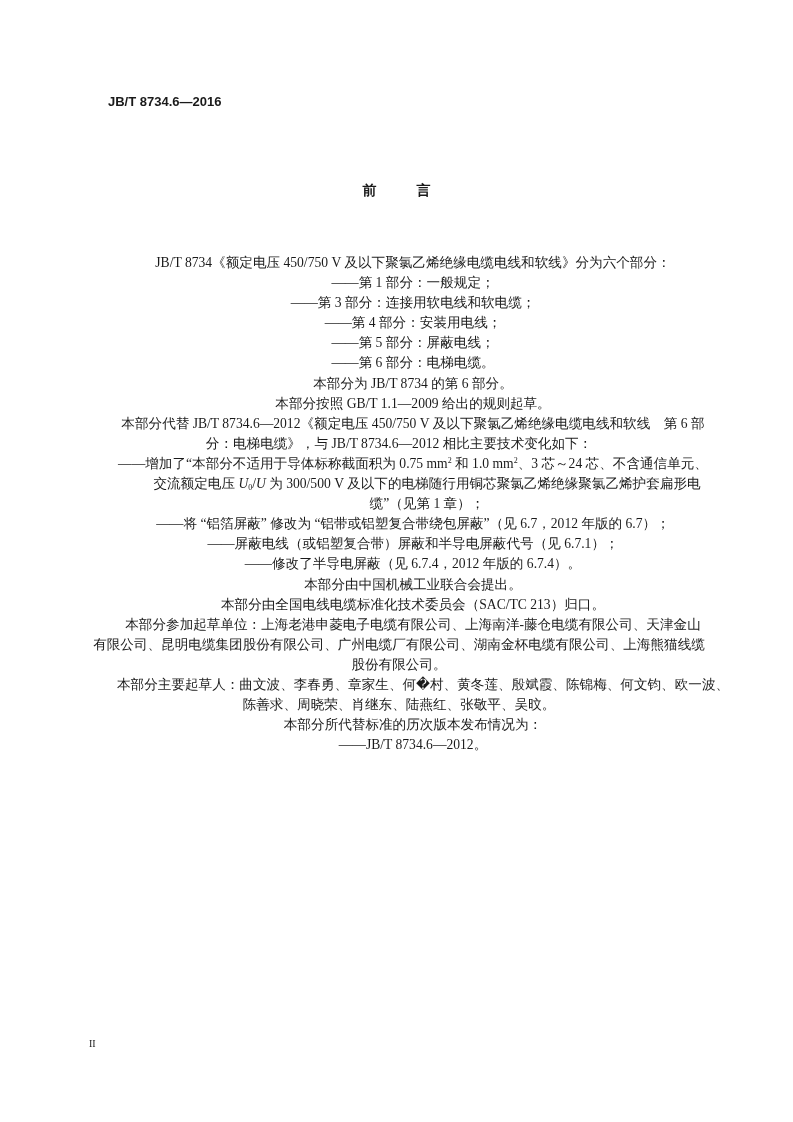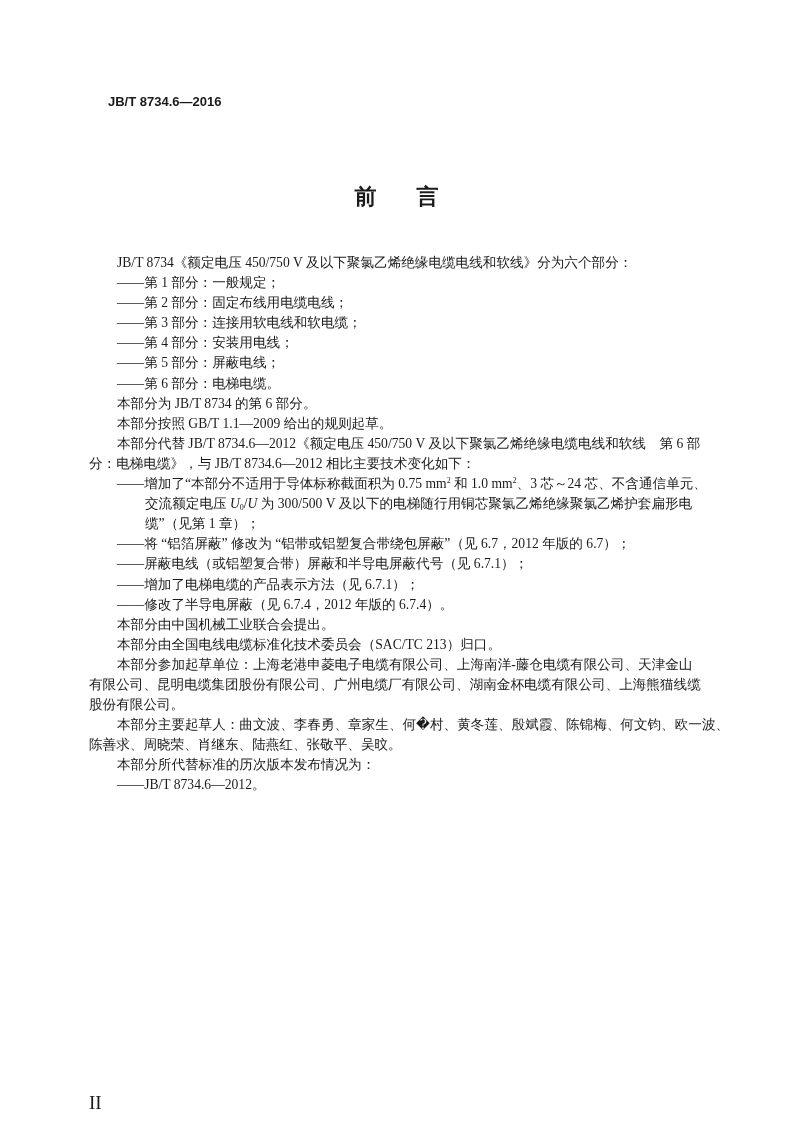--- a/index.html
+++ b/index.html
@@ -3,67 +3,65 @@
 <meta charset="utf-8">
 <style>
   html, body { margin: 0; padding: 0; background: #ffffff; }
   body { width: 793px; height: 1122px; position: relative; overflow: hidden; color: #1a1a1a; }
   .std-code {
     position: absolute; left: 89px; top: 94px;
     font-family: "Liberation Sans", sans-serif; font-weight: bold; font-size: 13px; letter-spacing: 0; margin-left: 19px;
   }
   .title {
     position: absolute; left: 0; width: 793px; top: 182px; text-align: center;
-    font-family: "DejaVu Sans", sans-serif; font-weight: bold; font-size: 22px;
+    font-family: "DejaVu Sans", sans-serif; font-weight: bold; font-size: 14px;
     word-spacing: 0;
   }
   .title span.gap { display: inline-block; width: 40px; }
   .body {
     position: absolute; left: 89px; top: 253px; width: 620px;
     font-family: "Liberation Serif", "DejaVu Serif", serif; font-size: 13.6px; line-height: 20.1px;
   }
-  .line { white-space: nowrap; height: 20.1px; }
+  .line { white-space: nowrap; height: 20.1px; text-align: center; }
   .ind1 { padding-left: 28px; }
   .ind2 { padding-left: 56px; }
   .page-num {
-    position: absolute; left: 89px; top: 1092px;
-    font-family: "Liberation Serif", serif; font-size: 19px;
+    position: absolute; left: 89px; top: 1038px;
+    font-family: "Liberation Serif", serif; font-size: 10px;
   }
   sup { font-size: 8px; vertical-align: 5px; line-height: 0; }
   i { font-style: italic; }
   sub { font-size: 8px; vertical-align: -2px; line-height: 0; }
 </style>
 </head>
 <body>
 
 <div class="std-code">JB/T 8734.6—2016</div>
 
 <div class="title">
   <span>前</span><span class="gap"></span><span>言</span>
 </div>
 
 <div class="body">
   <div class="line ind1">JB/T 8734《额定电压 450/750 V 及以下聚氯乙烯绝缘电缆电线和软线》分为六个部分：</div>
   <div class="line ind1">——第 1 部分：一般规定；</div>
-  <div class="line ind1">——第 2 部分：固定布线用电缆电线；</div>
   <div class="line ind1">——第 3 部分：连接用软电线和软电缆；</div>
   <div class="line ind1">——第 4 部分：安装用电线；</div>
   <div class="line ind1">——第 5 部分：屏蔽电线；</div>
   <div class="line ind1">——第 6 部分：电梯电缆。</div>
   <div class="line ind1">本部分为 JB/T 8734 的第 6 部分。</div>
   <div class="line ind1">本部分按照 GB/T 1.1—2009 给出的规则起草。</div>
   <div class="line ind1">本部分代替 JB/T 8734.6—2012《额定电压 450/750 V 及以下聚氯乙烯绝缘电缆电线和软线　第 6 部</div>
   <div class="line">分：电梯电缆》，与 JB/T 8734.6—2012 相比主要技术变化如下：</div>
 
   <div class="line ind1"><span>——增加了“本部分不适用于导体标称截面积为 0.75 mm</span><sup>2</sup><span> 和 1.0 mm</span><sup>2</sup><span>、3 芯～24 芯、不含通信单元、</span></div>
   <div class="line ind2"><span>交流额定电压 </span><i>U</i><sub>0</sub><span>/</span><i>U</i><span> 为 300/500  V 及以下的电梯随行用铜芯聚氯乙烯绝缘聚氯乙烯护套扁形电</span></div>
   <div class="line ind2">缆”（见第 1 章）；</div>
   <div class="line ind1">——将 “铝箔屏蔽” 修改为 “铝带或铝塑复合带绕包屏蔽”（见 6.7，2012 年版的 6.7）；</div>
   <div class="line ind1">——屏蔽电线（或铝塑复合带）屏蔽和半导电屏蔽代号（见 6.7.1）；</div>
-  <div class="line ind1">——增加了电梯电缆的产品表示方法（见 6.7.1）；</div>
   <div class="line ind1">——修改了半导电屏蔽（见 6.7.4，2012 年版的 6.7.4）。</div>
 
   <div class="line ind1">本部分由中国机械工业联合会提出。</div>
   <div class="line ind1">本部分由全国电线电缆标准化技术委员会（SAC/TC 213）归口。</div>
   <div class="line ind1">本部分参加起草单位：上海老港申菱电子电缆有限公司、上海南洋-藤仓电缆有限公司、天津金山</div>
   <div class="line">有限公司、昆明电缆集团股份有限公司、广州电缆厂有限公司、湖南金杯电缆有限公司、上海熊猫线缆</div>
   <div class="line">股份有限公司。</div>
   <div class="line ind1">本部分主要起草人：曲文波、李春勇、章家生、何�村、黄冬莲、殷斌霞、陈锦梅、何文钧、欧一波、</div>
   <div class="line">陈善求、周晓荣、肖继东、陆燕红、张敬平、吴旼。</div>
   <div class="line ind1">本部分所代替标准的历次版本发布情况为：</div>

